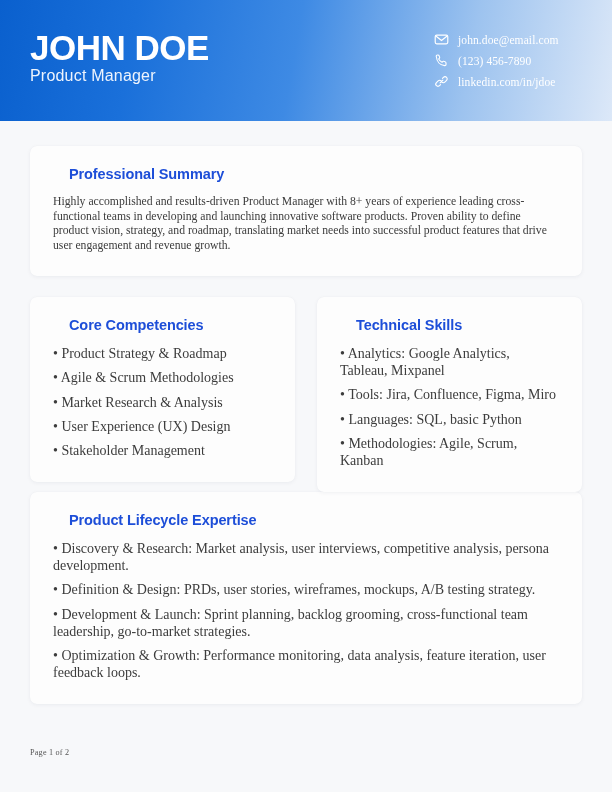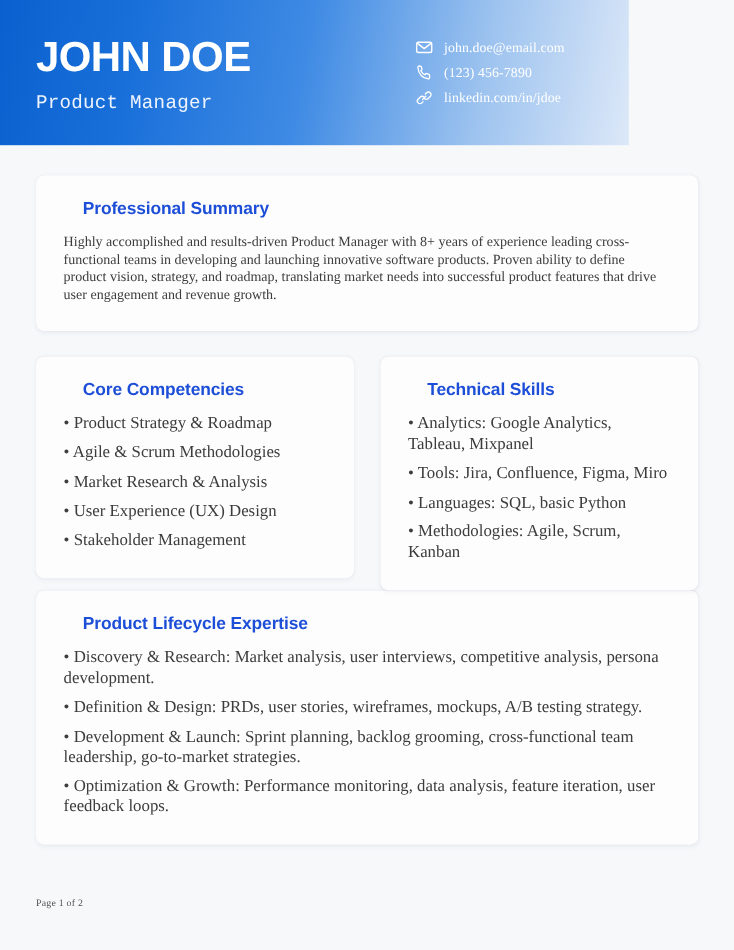--- a/index.html
+++ b/index.html
@@ -9,21 +9,21 @@
     height: 792px;
     background: #f7f8fa;
     font-family: "Liberation Serif", serif;
     overflow: hidden;
     position: relative;
   }
 
   
   .header {
     position: relative;
-    width: 524px;
+    width: 612px;
     height: 121px;
     background: linear-gradient(100deg, #0a60ce 0%, #1a70da 22%, #3e8ae4 48%, #9dc3ef 76%, #dce8f8 100%);
     overflow: hidden;
   }
   .header-inner {
     position: absolute;
     left: 0; right: 0; top: 0; bottom: 0;
     padding: 26px 30px 0 30px;
     display: flex;
     justify-content: space-between;
@@ -32,24 +32,23 @@
   .name-block { padding-top: 4px; }
   .name {
     font-family: "Liberation Sans", sans-serif;
     font-weight: bold;
     font-size: 35px;
     letter-spacing: -0.5px;
     color: #ffffff;
     line-height: 1.05;
   }
   .title {
-    font-family: Liberation Mono, monospace;
+    font-family: Liberation Sans, sans-serif;
     font-size: 16px;
     color: #eef4fd;
-    margin-top: 10px;
     letter-spacing: 0.2px;
   }
 
   .contact-block {
     padding-top: 6px;
     display: flex;
     flex-direction: column;
     gap: 6px;
     align-items: flex-start;
   }

